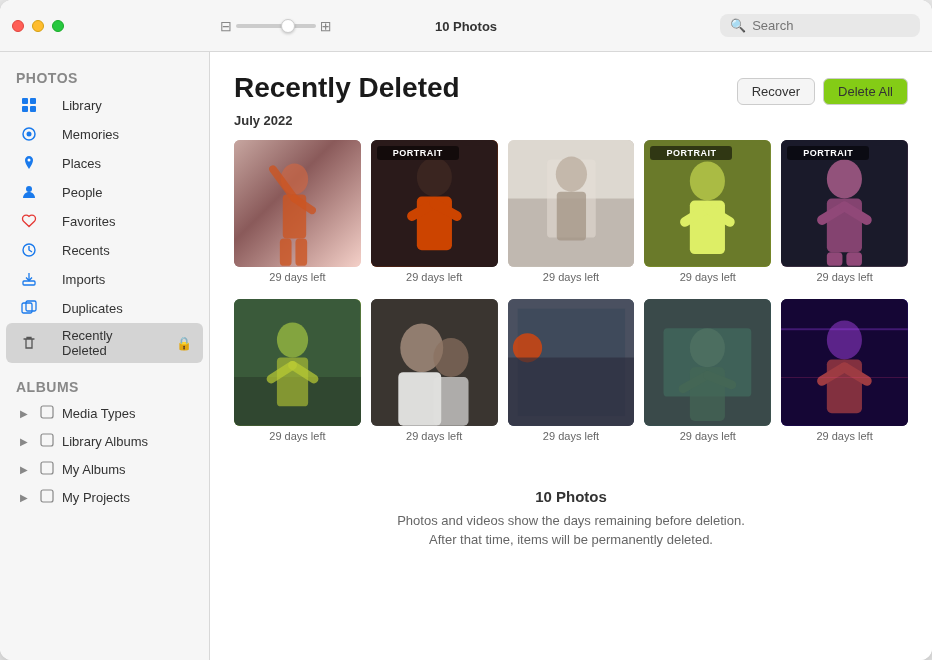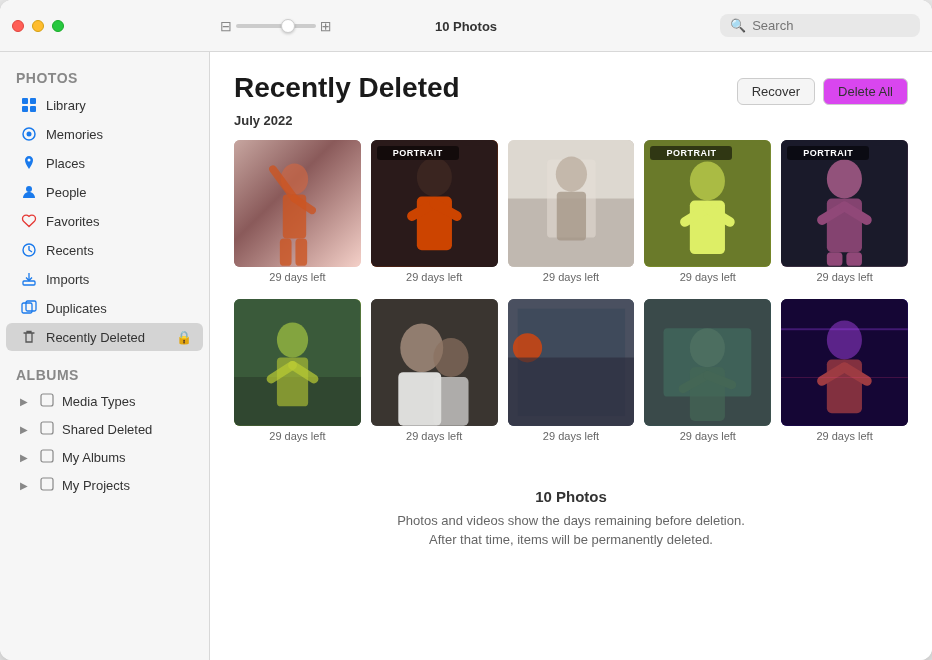--- a/index.html
+++ b/index.html
@@ -94,21 +94,21 @@
       color: #888;
       text-transform: uppercase;
       letter-spacing: 0.5px;
       padding: 8px 16px 4px 16px;
     }
 
     .sidebar-item {
       display: flex;
       align-items: center;
       padding: 5px 10px 5px 14px;
-      gap: 8px;
+      gap: 24px;
       cursor: pointer;
       border-radius: 6px;
       margin: 1px 6px;
       font-size: 13px;
       color: #333;
     }
 
     .sidebar-item.active {
       background: #d4d4d4;
       font-weight: 500;
@@ -177,21 +177,21 @@
       padding: 5px 14px;
       border-radius: 6px;
       font-size: 13px;
       cursor: pointer;
       border: 1px solid #ccc;
       background: #f5f5f5;
       color: #333;
     }
 
     .btn-delete {
-      background: #d946ef;
+      background: #84cc16;
       font-weight: 500;
     }
 
     .section-date {
       font-size: 13px;
       font-weight: 600;
       color: #333;
       margin-bottom: 12px;
     }
 
@@ -407,21 +407,21 @@
         <span class="item-label">Media Types</span>
       </div>
 
       <div class="sidebar-group-item">
         <span class="chevron">▶</span>
         <span class="item-icon">
           <svg width="14" height="14" viewBox="0 0 14 14">
               <rect x="1" y="1" width="12" height="12" rx="2" fill="none" stroke="#888" stroke-width="1.2"></rect>
             </svg>
         </span>
-        <span class="item-label">Shared Deleted</span>
+        <span class="item-label">Library Albums</span>
       </div>
 
       <div class="sidebar-group-item">
         <span class="chevron">▶</span>
         <span class="item-icon">
           <svg width="14" height="14" viewBox="0 0 14 14">
               <rect x="1" y="1" width="12" height="12" rx="2" fill="none" stroke="#888" stroke-width="1.2"></rect>
             </svg>
         </span>
         <span class="item-label">My Albums</span>

